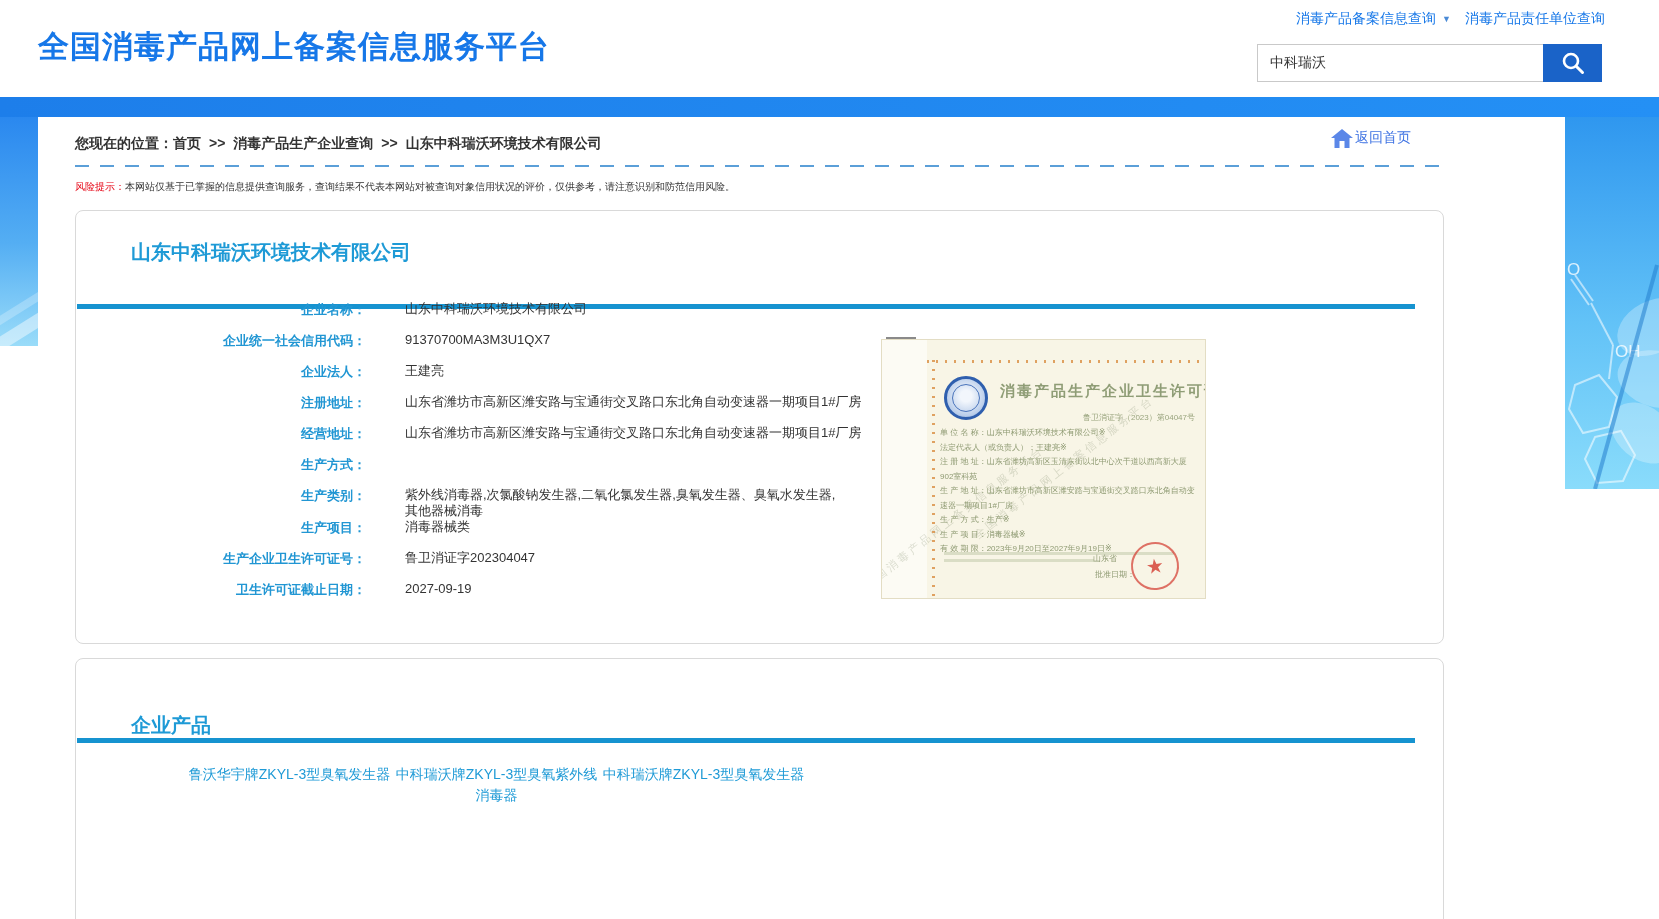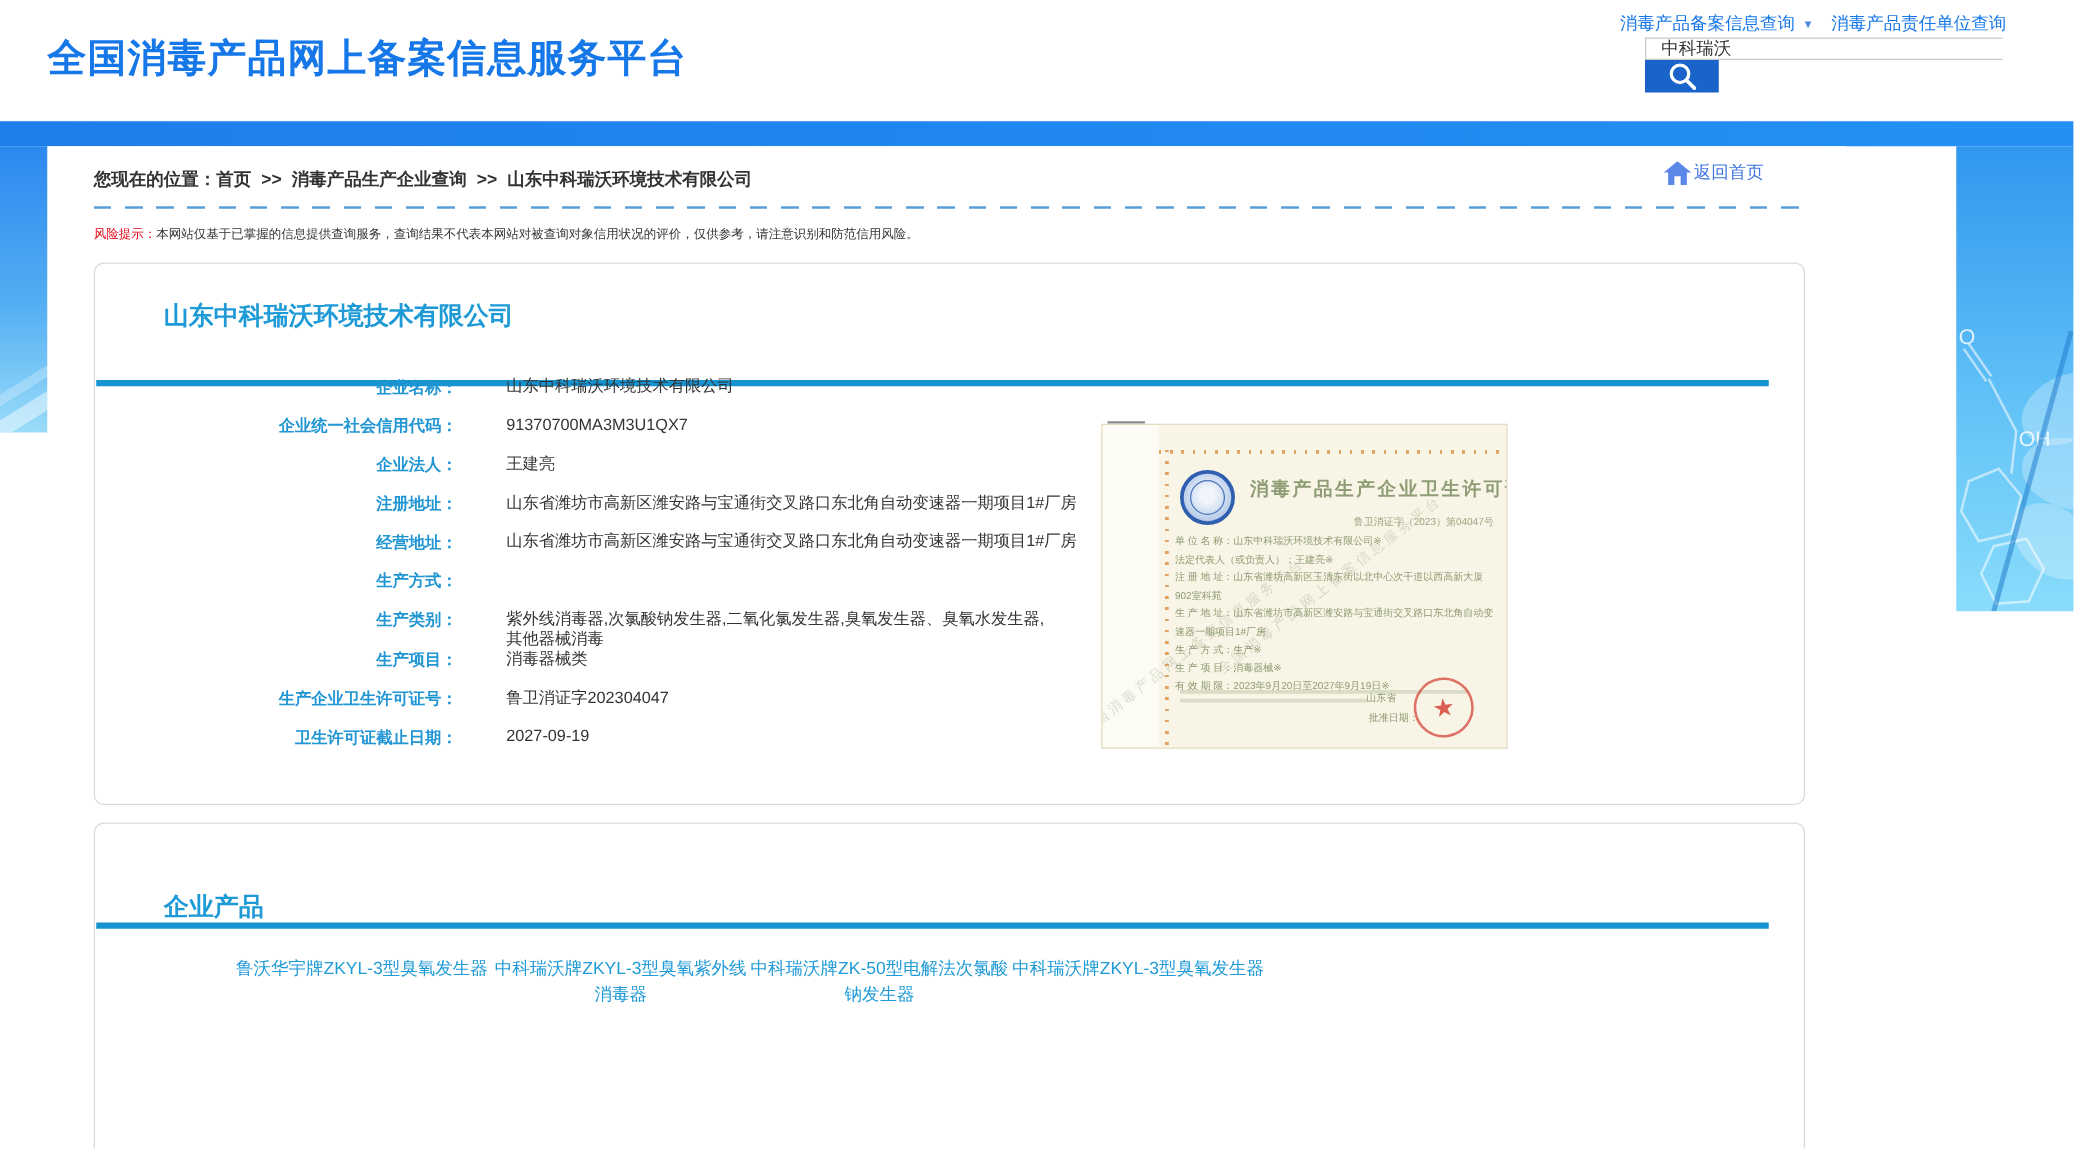--- a/index.html
+++ b/index.html
@@ -6,21 +6,21 @@
   html,body { background:#fff; }
   body { font-family:"Liberation Sans","DejaVu Sans",sans-serif; }
   .page { position:relative; width:1659px; height:919px; overflow:hidden; background:#fff; }
 
   
   .site-header { position:absolute; top:0; left:0; width:1659px; height:97px; background:#fff; }
   .site-title { position:absolute; left:38px; top:26px; font-size:31px; font-weight:bold; color:#1677e8; letter-spacing:1px; }
   .top-nav { position:absolute; top:10px; right:54px; font-size:14px; color:#1677e8; white-space:nowrap; }
   .top-nav a { color:#1677e8; text-decoration:none; cursor:pointer; }
   .top-nav .dd-arrow { font-size:9px; color:#4a8ad6; margin:0 14px 0 6px; vertical-align:1px; }
-  .searchbar { position:absolute; top:30px; right:57px; display:flex; height:22px;flex-direction:column; }
+  .searchbar { position:absolute; top:44px; right:57px; display:flex; height:22px; }
   .searchbar input { width:286px; height:38px; border:1px solid #c9c9c9; border-right:none; padding:0 12px; font-size:14px; color:#333; outline:none; font-family:inherit; }
   .search-btn { width:59px; height:38px; background:#1a63c8; border:none; display:flex; align-items:center; justify-content:center; cursor:pointer; }
 
   
   .banner { position:absolute; top:97px; left:0; width:1659px; height:20px; background:linear-gradient(90deg,#1d7eea,#2490f5); }
   .bg-left { position:absolute; top:117px; left:0; width:38px; height:229px; background:linear-gradient(180deg,#2a88ef,#54aef3 55%,#9adcf9); overflow:hidden; }
   .bg-left::after { content:""; position:absolute; left:-28px; bottom:6px; width:90px; height:13px; background:rgba(255,255,255,.45); transform:rotate(-32deg); }
   .bg-left::before { content:""; position:absolute; left:-20px; bottom:34px; width:80px; height:8px; background:rgba(255,255,255,.25); transform:rotate(-32deg); }
   .bg-right { position:absolute; top:117px; right:0; width:94px; height:372px; background:linear-gradient(180deg,#2f97ef,#62c2f7 55%,#8adcfb); overflow:hidden; }
 
@@ -233,19 +233,18 @@
       </div>
     </div>
 
     <div class="card card2">
       <div class="card-title">企业产品</div>
       <div class="blue-divider"></div>
       <div class="products">
 
       <a class="product-link">鲁沃华宇牌ZKYL-3型臭氧发生器</a>
           <a class="product-link">中科瑞沃牌ZKYL-3型臭氧紫外线消毒器</a>
-          <a class="product-link">中科瑞沃牌ZK-50型电解法次氯酸钠发生器</a>
           <a class="product-link">中科瑞沃牌ZKYL-3型臭氧发生器</a>
         </div>
     </div>
 
   </div>
 </div>
 
 </body></html>

